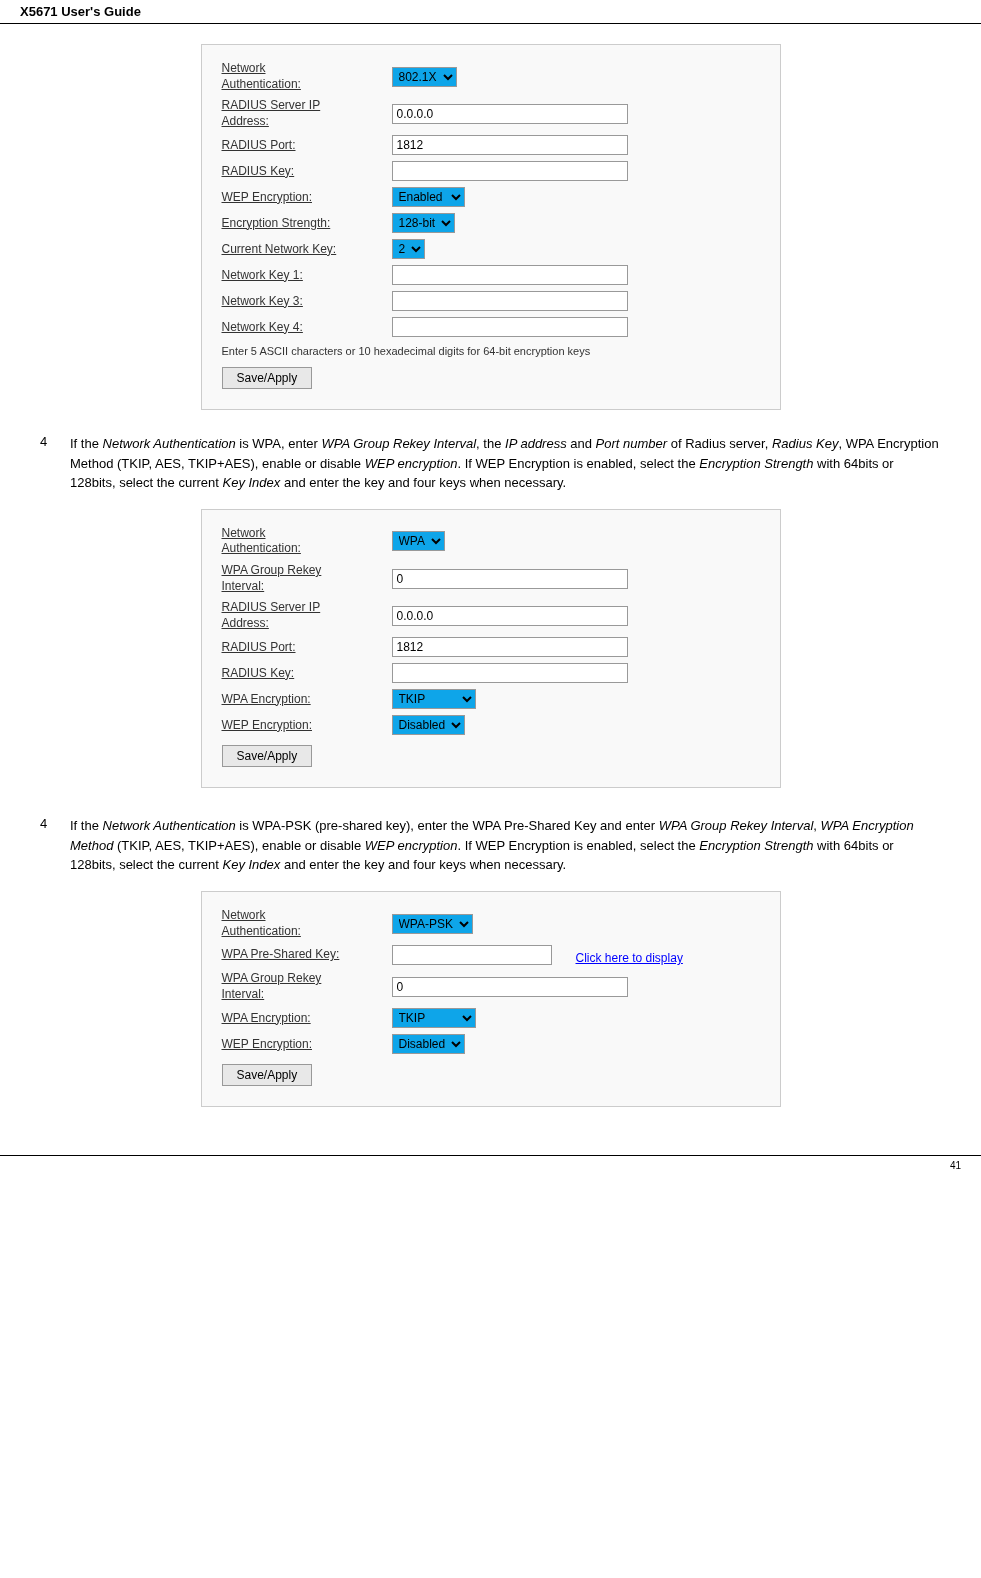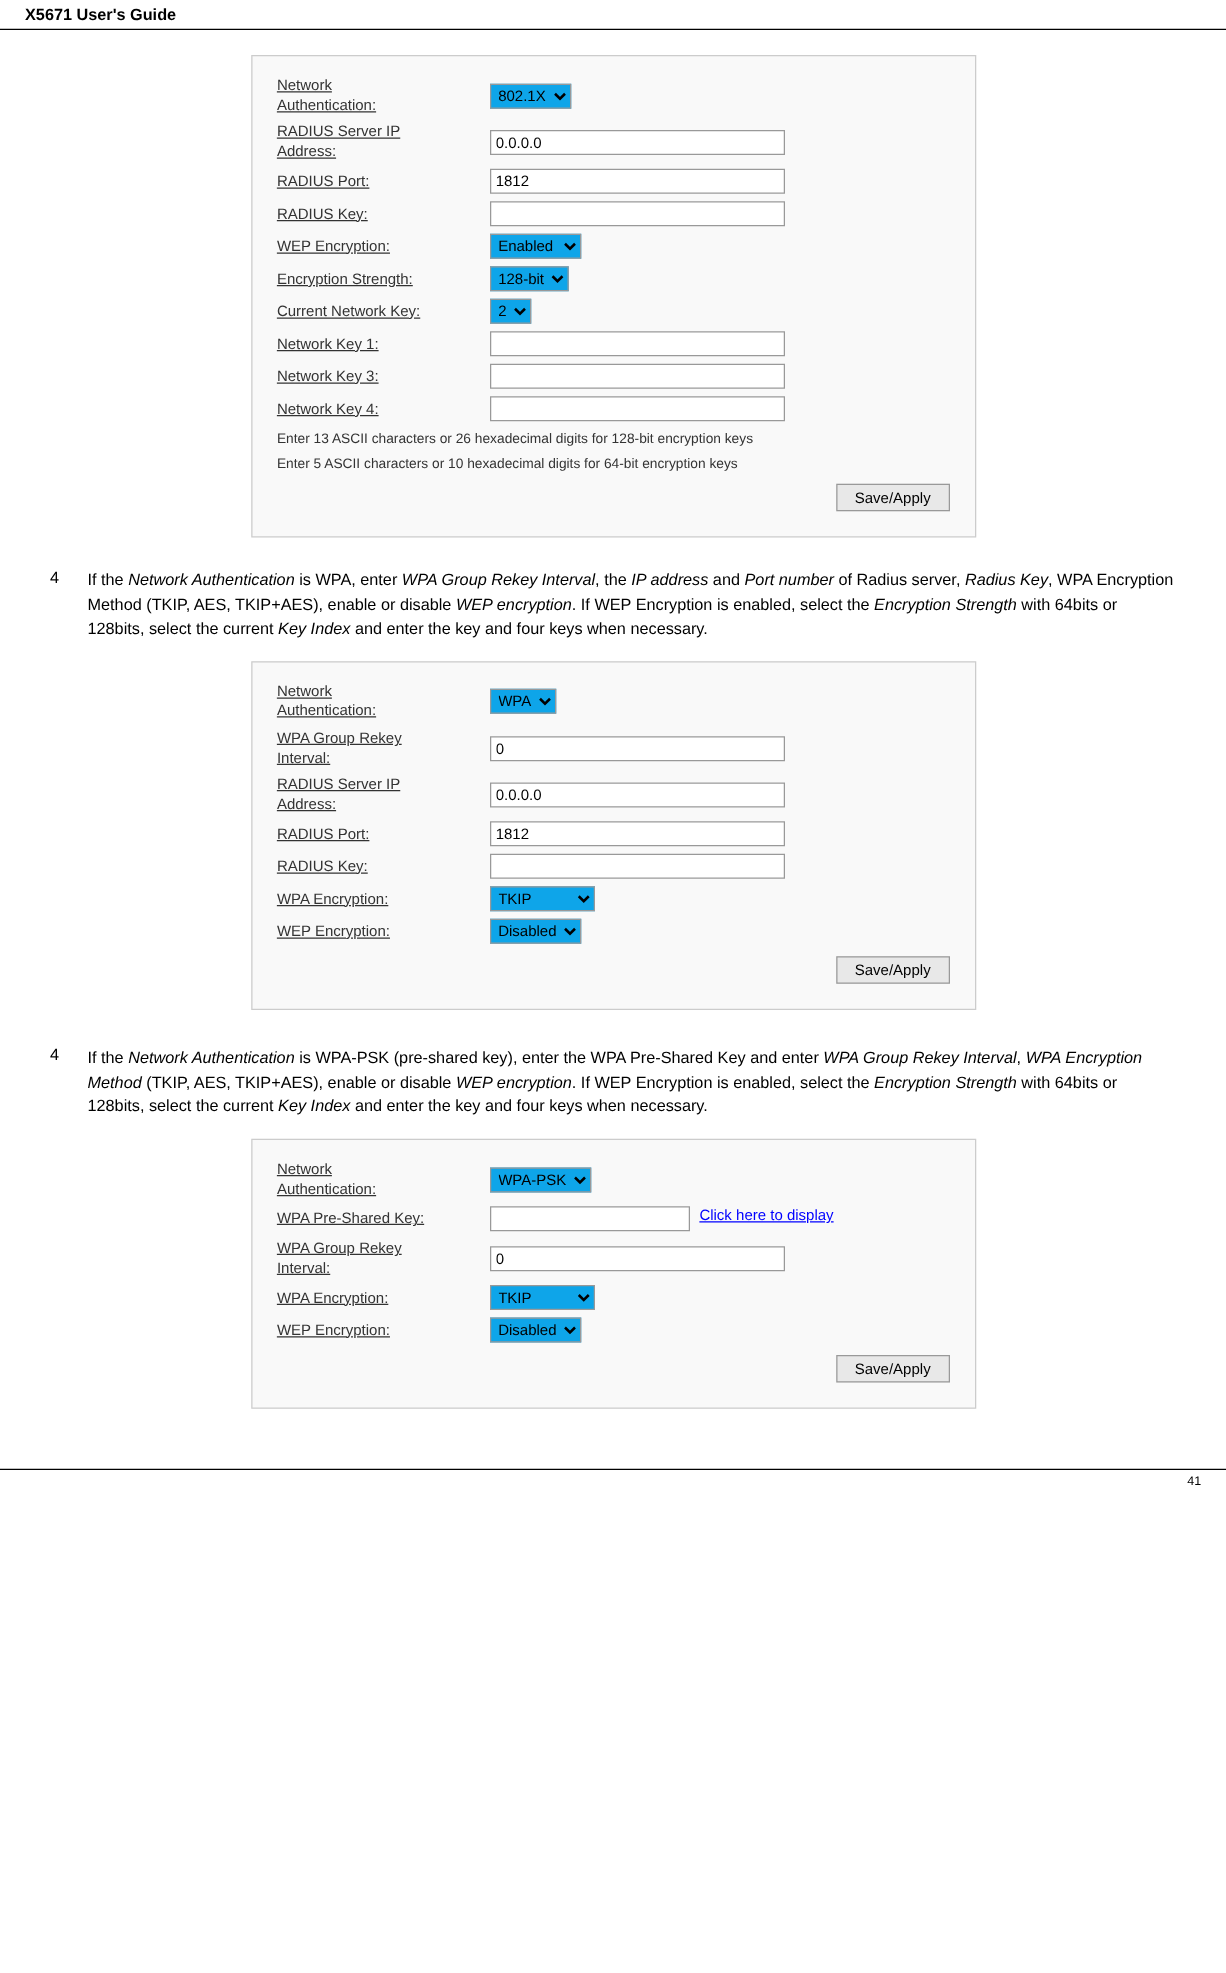--- a/index.html
+++ b/index.html
@@ -64,21 +64,21 @@
       padding: 0 2px;
     }
     .hint-text {
       font-size: 11px;
       color: #333;
       margin-top: 8px;
       margin-bottom: 8px;
     }
     .save-btn-row {
       display: flex;
-      justify-content: flex-end;
+      justify-content: flex-start;
       margin-top: 10px;
     }
     .save-btn {
       background: #e8e8e8;
       border: 1px solid #999;
       padding: 3px 14px;
       font-size: 12px;
       cursor: pointer;
     }
     .step-section {
@@ -217,21 +217,20 @@
           </div>
         </div>
 
         <div class="form-row">
           <div class="form-label">Network Key 4:</div>
           <div class="form-control">
             <input type="text" value="" style="">
           </div>
         </div>
 
-        <div class="hint-text">Enter 13 ASCII characters or 26 hexadecimal digits for 128-bit encryption keys</div>
         <div class="hint-text">Enter 5 ASCII characters or 10 hexadecimal digits for 64-bit encryption keys</div>
 
         <div class="save-btn-row">
           <button class="save-btn">Save/Apply</button>
         </div>
       </div>
     </div>
   </div>
 
   <div class="step-section">
@@ -323,21 +322,21 @@
           <div class="form-label">Network<br>Authentication:</div>
           <div class="form-control">
             <select>
               <option>WPA-PSK</option>
             </select>
           </div>
         </div>
 
         <div class="form-row">
           <div class="form-label">WPA Pre-Shared Key:</div>
-          <div class="form-control" style="display:flex;align-items:flex-start;gap:8px;">
+          <div class="form-control" style="display:flex;align-items:flex-end;gap:24px;">
             <input type="text" value="" style="width: 160px;">
             <span class="link-text">Click here to display</span>
           </div>
         </div>
 
         <div class="form-row">
           <div class="form-label">WPA Group Rekey<br>Interval:</div>
           <div class="form-control">
             <input type="text" value="0" style="">
           </div>

